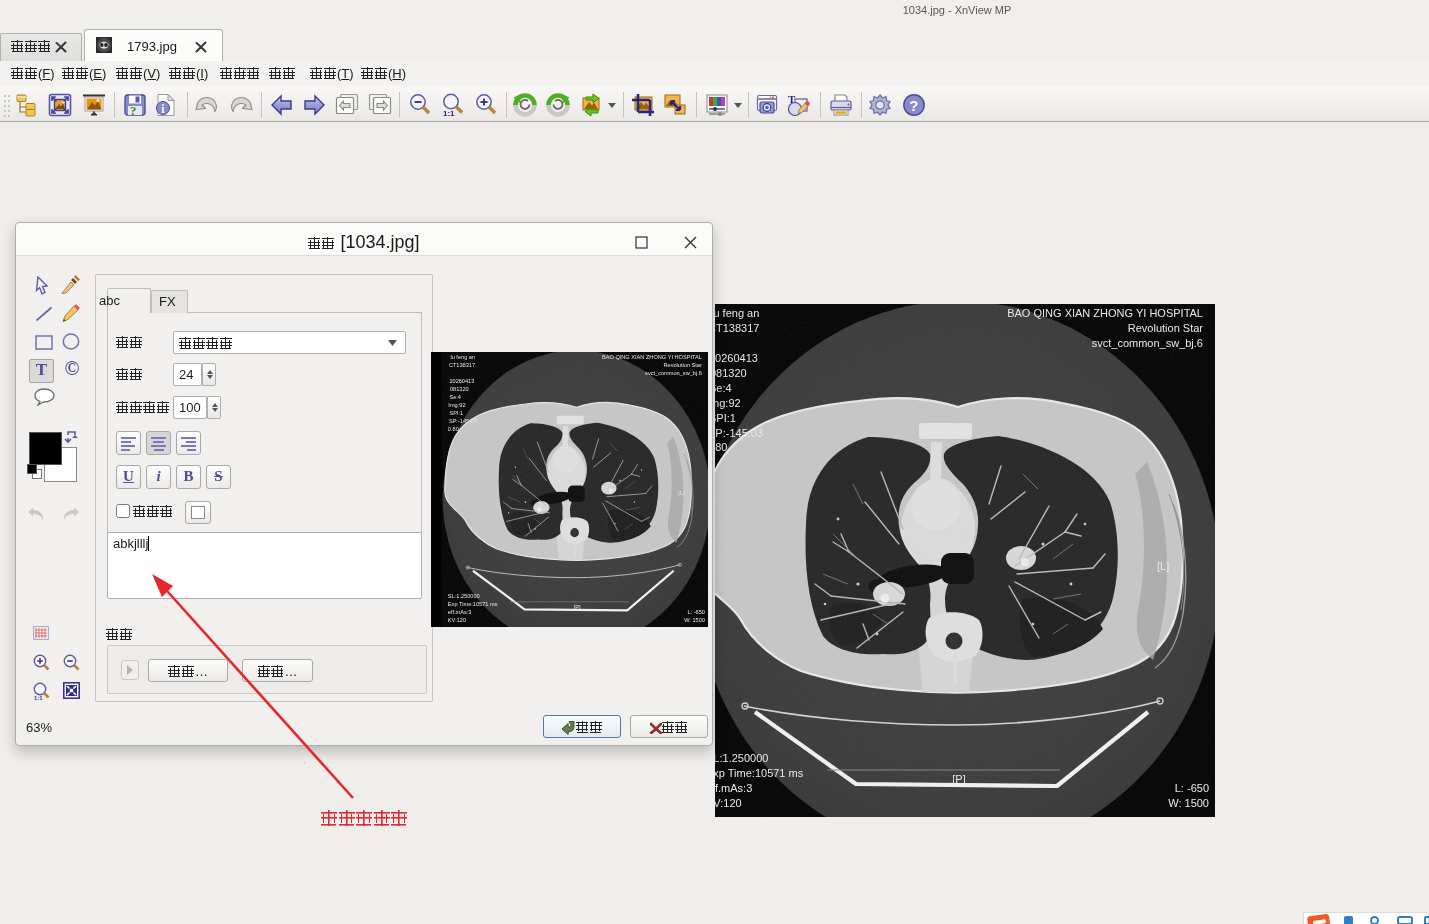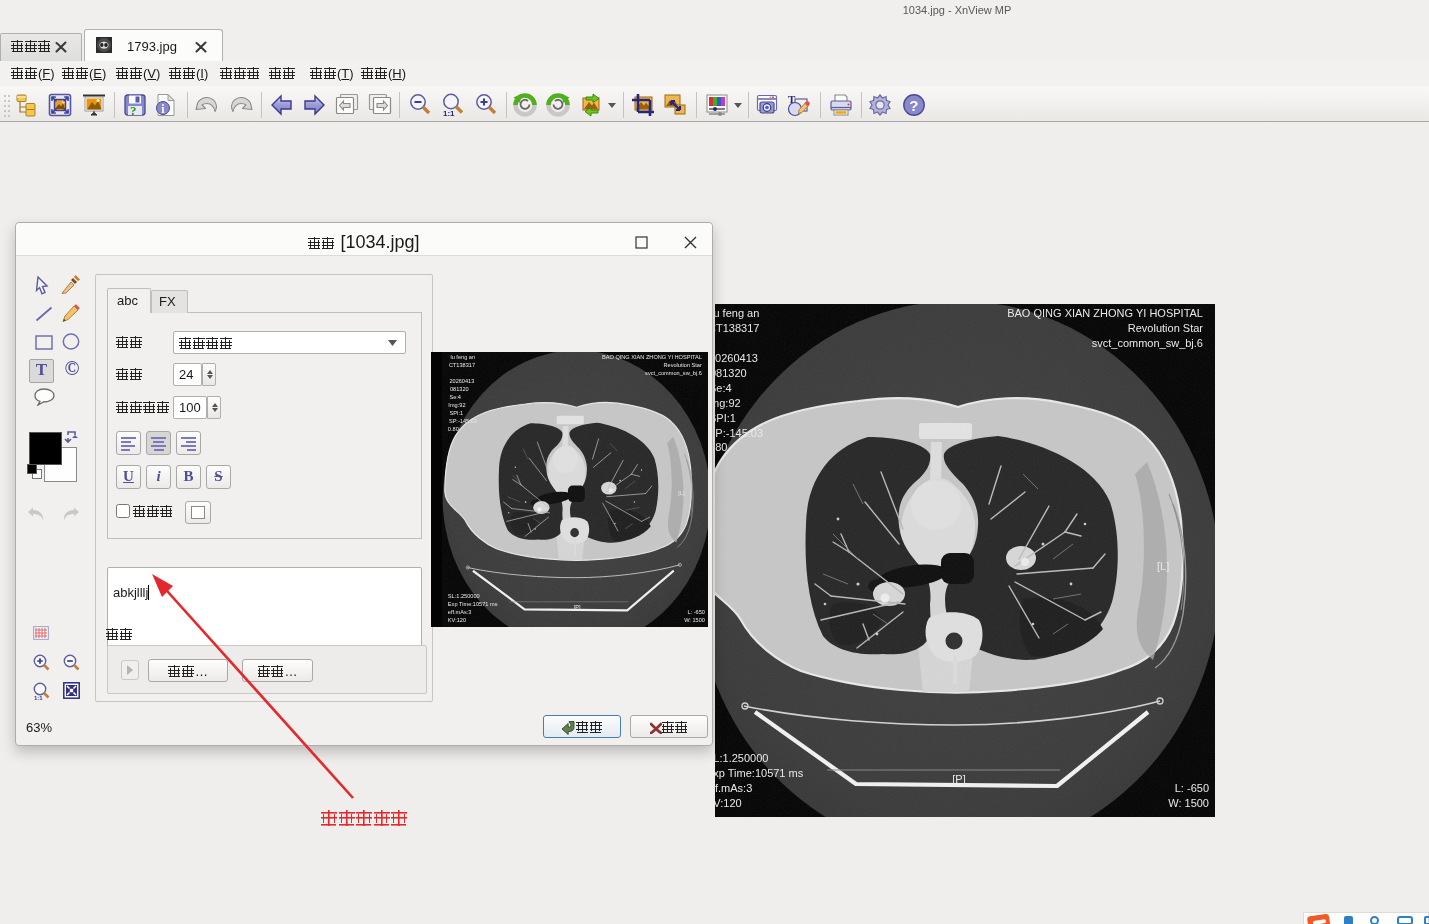--- a/index.html
+++ b/index.html
@@ -312,21 +312,21 @@
       <rect x="1" y="1" width="11" height="11" fill="none" stroke="#333" stroke-width="1.2"></rect>
     </svg>
 <svg class="abs" style="left:668px;top:13px;width:13px;height:13px" viewBox="0 0 13 13">
       <path d="M1,1 12,12 M12,1 1,12" stroke="#333" stroke-width="1.4"></path>
     </svg>
 
 <div id="gb-outer"></div>
 <div id="tabpane"></div>
 <div id="dtab1"></div>
     <div id="dtab2"></div>
-<div class="dlab" style="left:101px;top:70px">abc</div>
+<div class="dlab" style="left:83px;top:70px">abc</div>
 <div class="dlab" style="left:143px;top:71px">FX</div>
 
 <div class="dlab" style="left:100px;top:112px"><span class="cj"></span><span class="cj"></span></div>
 <div class="inp" style="left:157px;top:108px;width:233px;height:23px"></div>
 <div class="dlab" style="left:163px;top:113px"><span class="cj"></span><span class="cj"></span><span class="cj"></span><span class="cj"></span></div>
 <svg class="abs" style="left:372px;top:117px;width:9px;height:6px" viewBox="0 0 9 6">
       <path d="M0,0 9,0 4.5,6Z" fill="#555"></path>
     </svg>
 
 <div class="dlab" style="left:100px;top:144px"><span class="cj"></span><span class="cj"></span></div>
@@ -367,21 +367,21 @@
 <div class="sqbtn" style="left:190px;top:242px">
       <div class="bl" style="text-decoration:line-through">S</div>
     </div>
 
 <input type="checkbox" class="abs" style="left: 100px; top: 281px; width: 14px; height: 14px;">
 <div class="dlab" style="left:117px;top:281px"><span class="cj"></span><span class="cj"></span><span class="cj"></span></div>
 <div class="btnbase abs" style="left:169px;top:278px;width:26px;height:23px">
       <div style="position:absolute;left:5px;top:4px;width:14px;height:13px;background:#fff;border:1px solid #8a8988"></div>
     </div>
 
-<div class="inp" style="left:91px;top:344px;width:315px;height:86px;padding:17px 5px">abkjlllj<span style="border-left:1px solid #000">&nbsp;</span></div>
+<div class="inp" style="left:91px;top:309px;width:315px;height:67px;padding:3px 5px">abkjlllj<span style="border-left:1px solid #000">&nbsp;</span></div>
 
 <div class="dlab" style="left:90px;top:404px"><span class="cj"></span><span class="cj"></span></div>
 <div id="presetbox"></div>
 <div class="pbtn btnbase" style="left:105px;top:437px;width:18px;height:20px;background:#f0efed;border-color:#c9c8c6"><svg width="8" height="10" style="margin-top:4px" viewBox="0 0 8 10">
         <path d="M1,0 7,5 1,10Z" fill="#b5b4b2"></path>
       </svg></div>
 <div class="pbtn btnbase" style="left:132px;top:436px;width:80px;height:23px;padding-top:4px"><span class="cj"></span><span class="cj"></span>…</div>
 <div class="pbtn btnbase" style="left:226px;top:436px;width:71px;height:23px;padding-top:4px"><span class="cj"></span><span class="cj"></span>…</div>
 
 <div class="dlab" style="left:10px;top:497px">63%</div>

